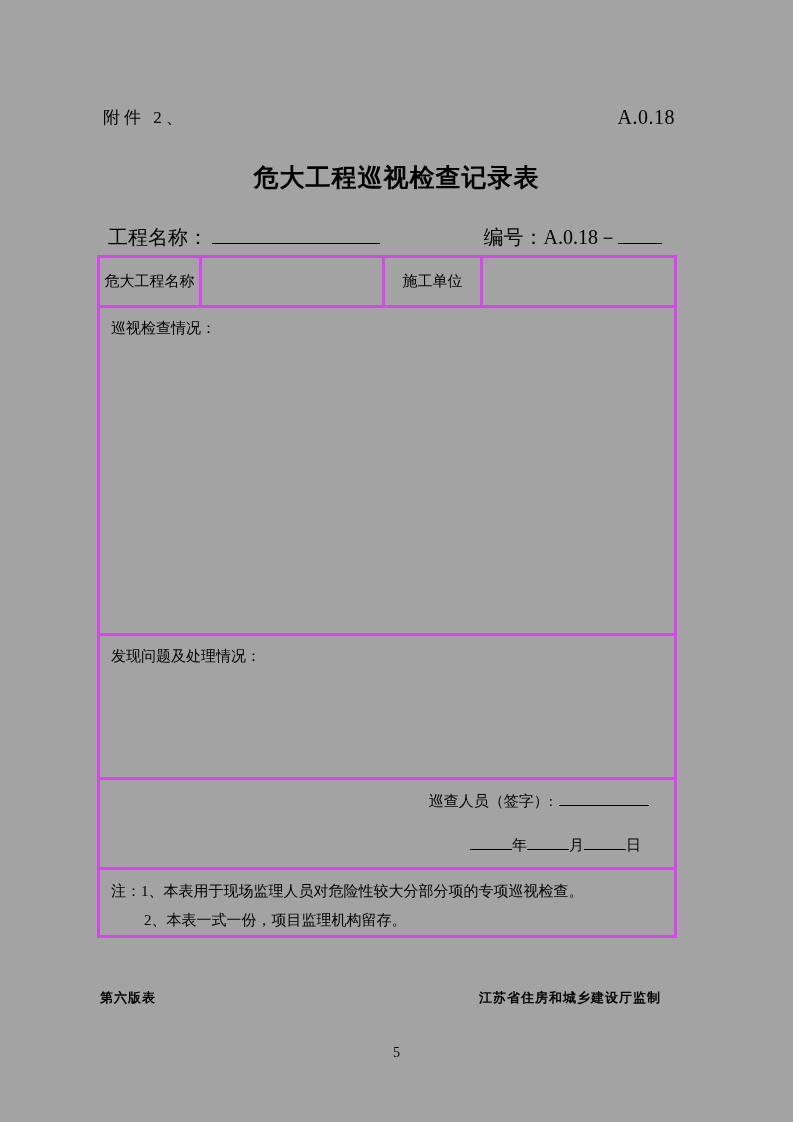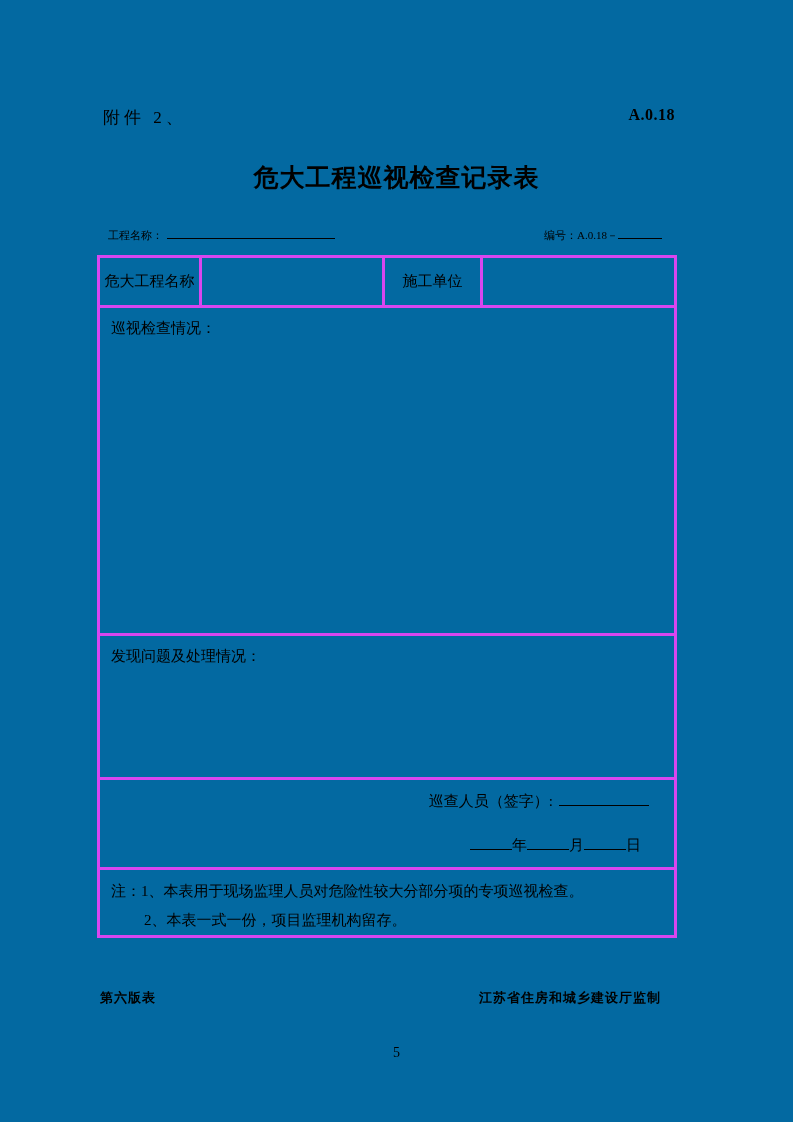--- a/index.html
+++ b/index.html
@@ -4,44 +4,44 @@
 <style>
   * { box-sizing: border-box; margin: 0; padding: 0; }
   html, body { background: #e8e8e8; }
   body {
     width: 793px; height: 1122px; margin: 0 auto;
     font-family: "Liberation Serif", "DejaVu Serif", serif;
     color: #000;
   }
   .page {
     position: relative; width: 793px; height: 1122px;
-    background: #0369a1; overflow: hidden;
+    background: #a3a3a3; overflow: hidden;
   }
 
   
   .top-row {
     position: absolute; top: 106px; left: 103px; width: 572px;
     display: flex; justify-content: space-between; align-items: flex-start;
   }
   .attachment-label { font-size: 17px; letter-spacing: 4px; }
-  .form-code { font-size: 16px; font-weight: bold; letter-spacing: 0.5px; }
+  .form-code { font-size: 20px; font-weight: normal; letter-spacing: 0.5px; }
 
   
   .form-title {
     position: absolute; top: 161px; left: 0; width: 100%;
     text-align: center; font-size: 25px; font-weight: bold;
     font-family: "Liberation Sans", "DejaVu Sans", sans-serif;
     letter-spacing: 1px;
   }
 
   
   .meta-row {
     position: absolute; top: 224px; left: 108px; width: 554px;
     display: flex; justify-content: space-between; align-items: flex-end;
-    font-size: 11px;
+    font-size: 20px;
   }
   .blank {
     display: inline-block; border-bottom: 1px solid #000;
     height: 15px; vertical-align: baseline;
   }
   .blank-project { width: 168px; margin-left: 4px; }
   .blank-serial  { width: 44px; }
 
   
   .form-table {

